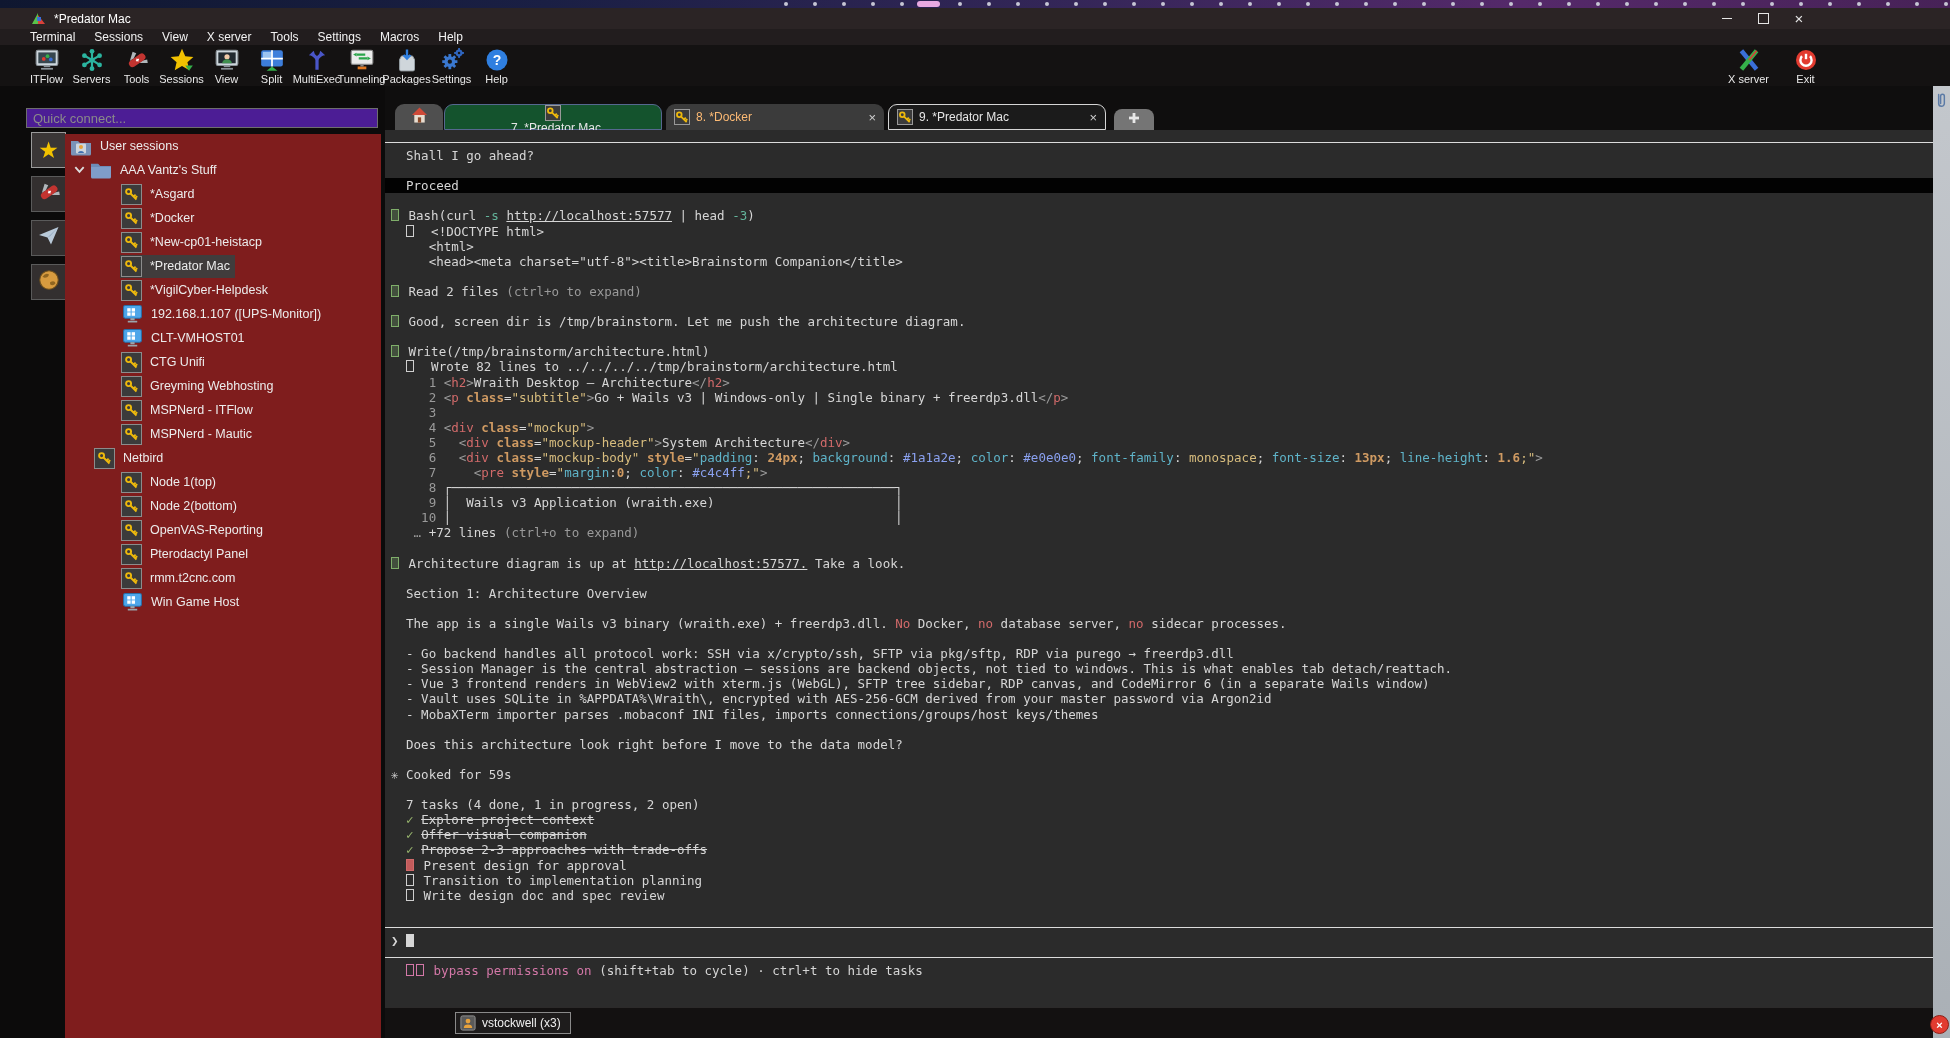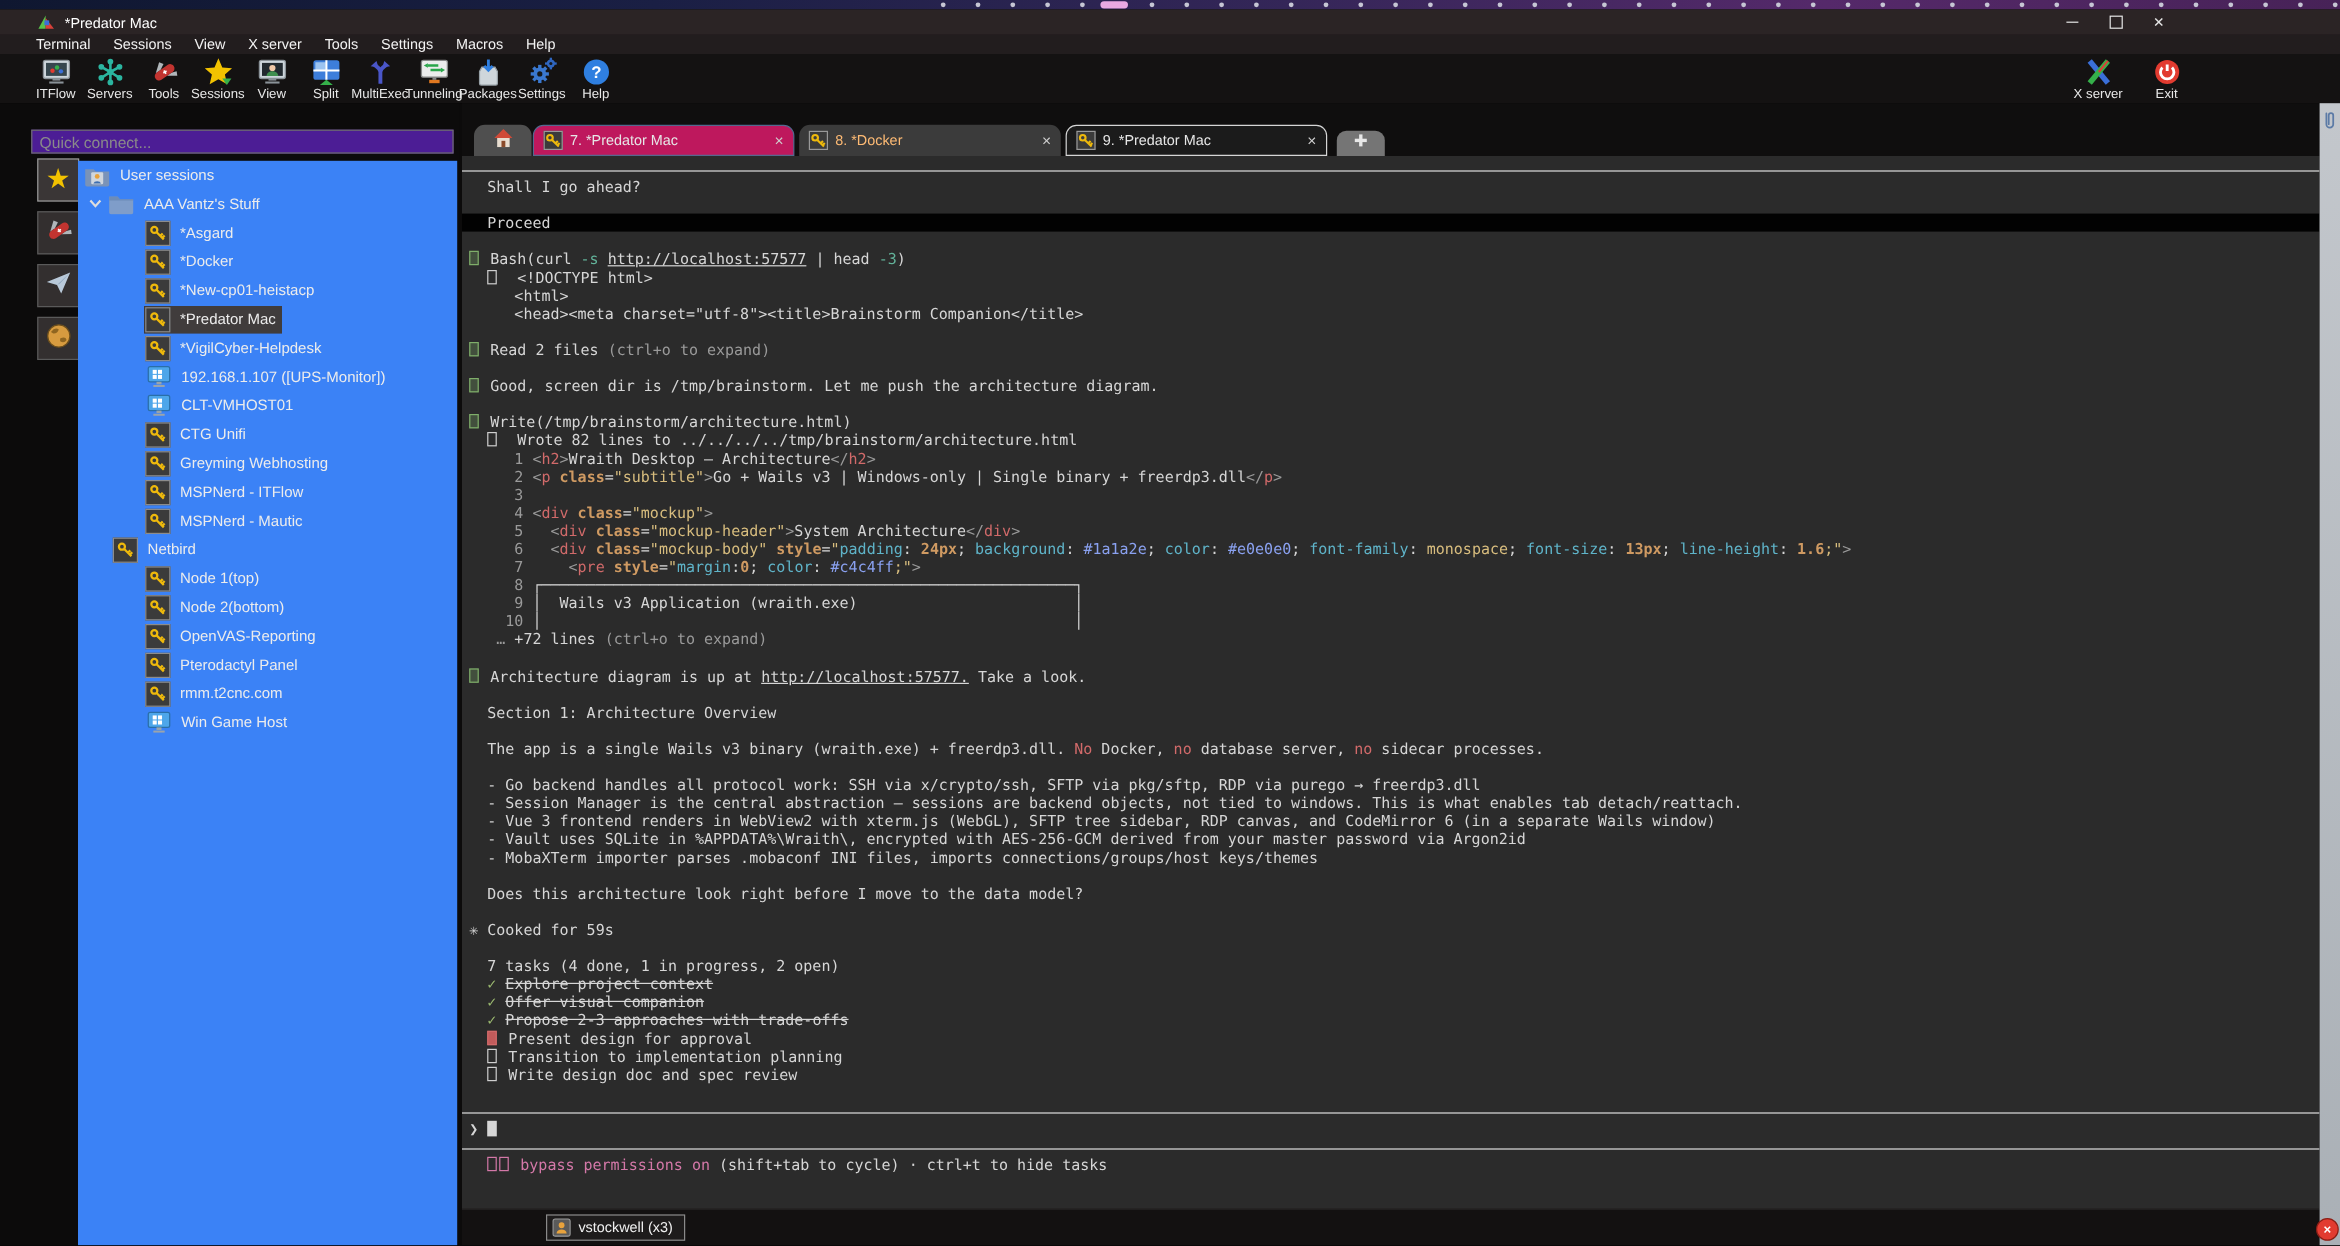--- a/index.html
+++ b/index.html
@@ -44,38 +44,38 @@
   
   .sidebar{position:absolute;left:0;top:0;width:383px;height:100%;background:#0c0b0b;}
   .quick-connect{position:absolute;left:26px;top:22px;width:338px;height:18px;background:#4c1d95;
      border:1px solid #6e6e6e;color:#9a9a9a;font-size:13px;padding:0 6px;outline:none;
      font-family:"Liberation Sans",sans-serif;}
   .quick-connect::placeholder{color:#8a8a8a;}
   .iconstrip{position:absolute;left:31px;top:46px;width:34px;display:flex;flex-direction:column;gap:8px;}
   .strip-box{width:33px;height:34px;background:#332f2f;border:1px solid #5a5a5a;display:flex;align-items:center;justify-content:center;}
   .strip-box.active{background:#3a3636;border-color:#9a9a9a;}
   .strip-star{color:#f2c200;font-size:23px;line-height:23px;font-family:"DejaVu Sans",sans-serif;}
-  .tree{position:absolute;left:65px;top:48px;right:2px;bottom:0;background:#3b82f6;overflow:hidden;}
+  .tree{position:absolute;left:65px;top:48px;right:2px;bottom:0;background:#7f1d1d;overflow:hidden;}
   .tree-row{height:24px;display:flex;align-items:center;}
   .rowbody{display:inline-flex;align-items:center;gap:8px;padding:1px 5px 1px 1px;}
   .rowbody.sel{background:#403c3c;}
   .tree-label{color:#ececec;font-size:12.5px;white-space:nowrap;}
   .icon-box{width:21px;height:21px;background:#3b3b3b;border:1px solid #8c8c8c;display:inline-flex;align-items:center;justify-content:center;box-sizing:border-box;}
   .plain-ico{width:22px;height:22px;display:inline-flex;align-items:center;justify-content:center;}
   .chev{width:14px;height:14px;display:inline-flex;margin-right:2px;}
 
   
   .content{position:absolute;left:385px;top:0;right:17px;bottom:0;background:#0f0e0e;}
   .tabbar{position:absolute;left:0;top:0;width:100%;height:44px;}
   .tab{position:absolute;bottom:0;height:26px;border-radius:9px 9px 0 0;display:flex;align-items:center;
        padding:0 8px;box-sizing:border-box;cursor:default;}
   .tab .t-label{font-size:12px;color:#e6e6e6;margin-left:6px;white-space:nowrap;}
   .tab .t-close{margin-left:auto;color:#cfcfcf;font-size:13px;padding-left:8px;}
   .tab-home{left:10px;width:48px;background:#4f4f4f;justify-content:center;}
-  .tab-outlined{background:#be185d;border:1px solid #56688f;}
+  .tab-outlined{background:#14532d;border:1px solid #56688f;flex-direction:column;}
   .tab-notify{background:#3b3b3b;}
   .tab-notify .t-label{color:#fdba74;}
   .tab-active{background:#1b1b1b;border:1px solid #d5d5d5;}
   .tab-plus{height:21px;border-radius:8px 8px 0 0;background:#757575;width:40px;justify-content:center;}
   .key-mini{width:16px;height:16px;background:#3b3b3b;border:1px solid #999;display:inline-flex;align-items:center;justify-content:center;box-sizing:border-box;}
 
   
   .terminal{position:absolute;left:0;top:44px;right:0;bottom:30px;background:#2b2b2b;
     font-family:"DejaVu Sans Mono",monospace;font-size:12.5px;line-height:15.1px;color:#d6d6d6;
     padding:3px 0 0 6px;overflow:hidden;}

